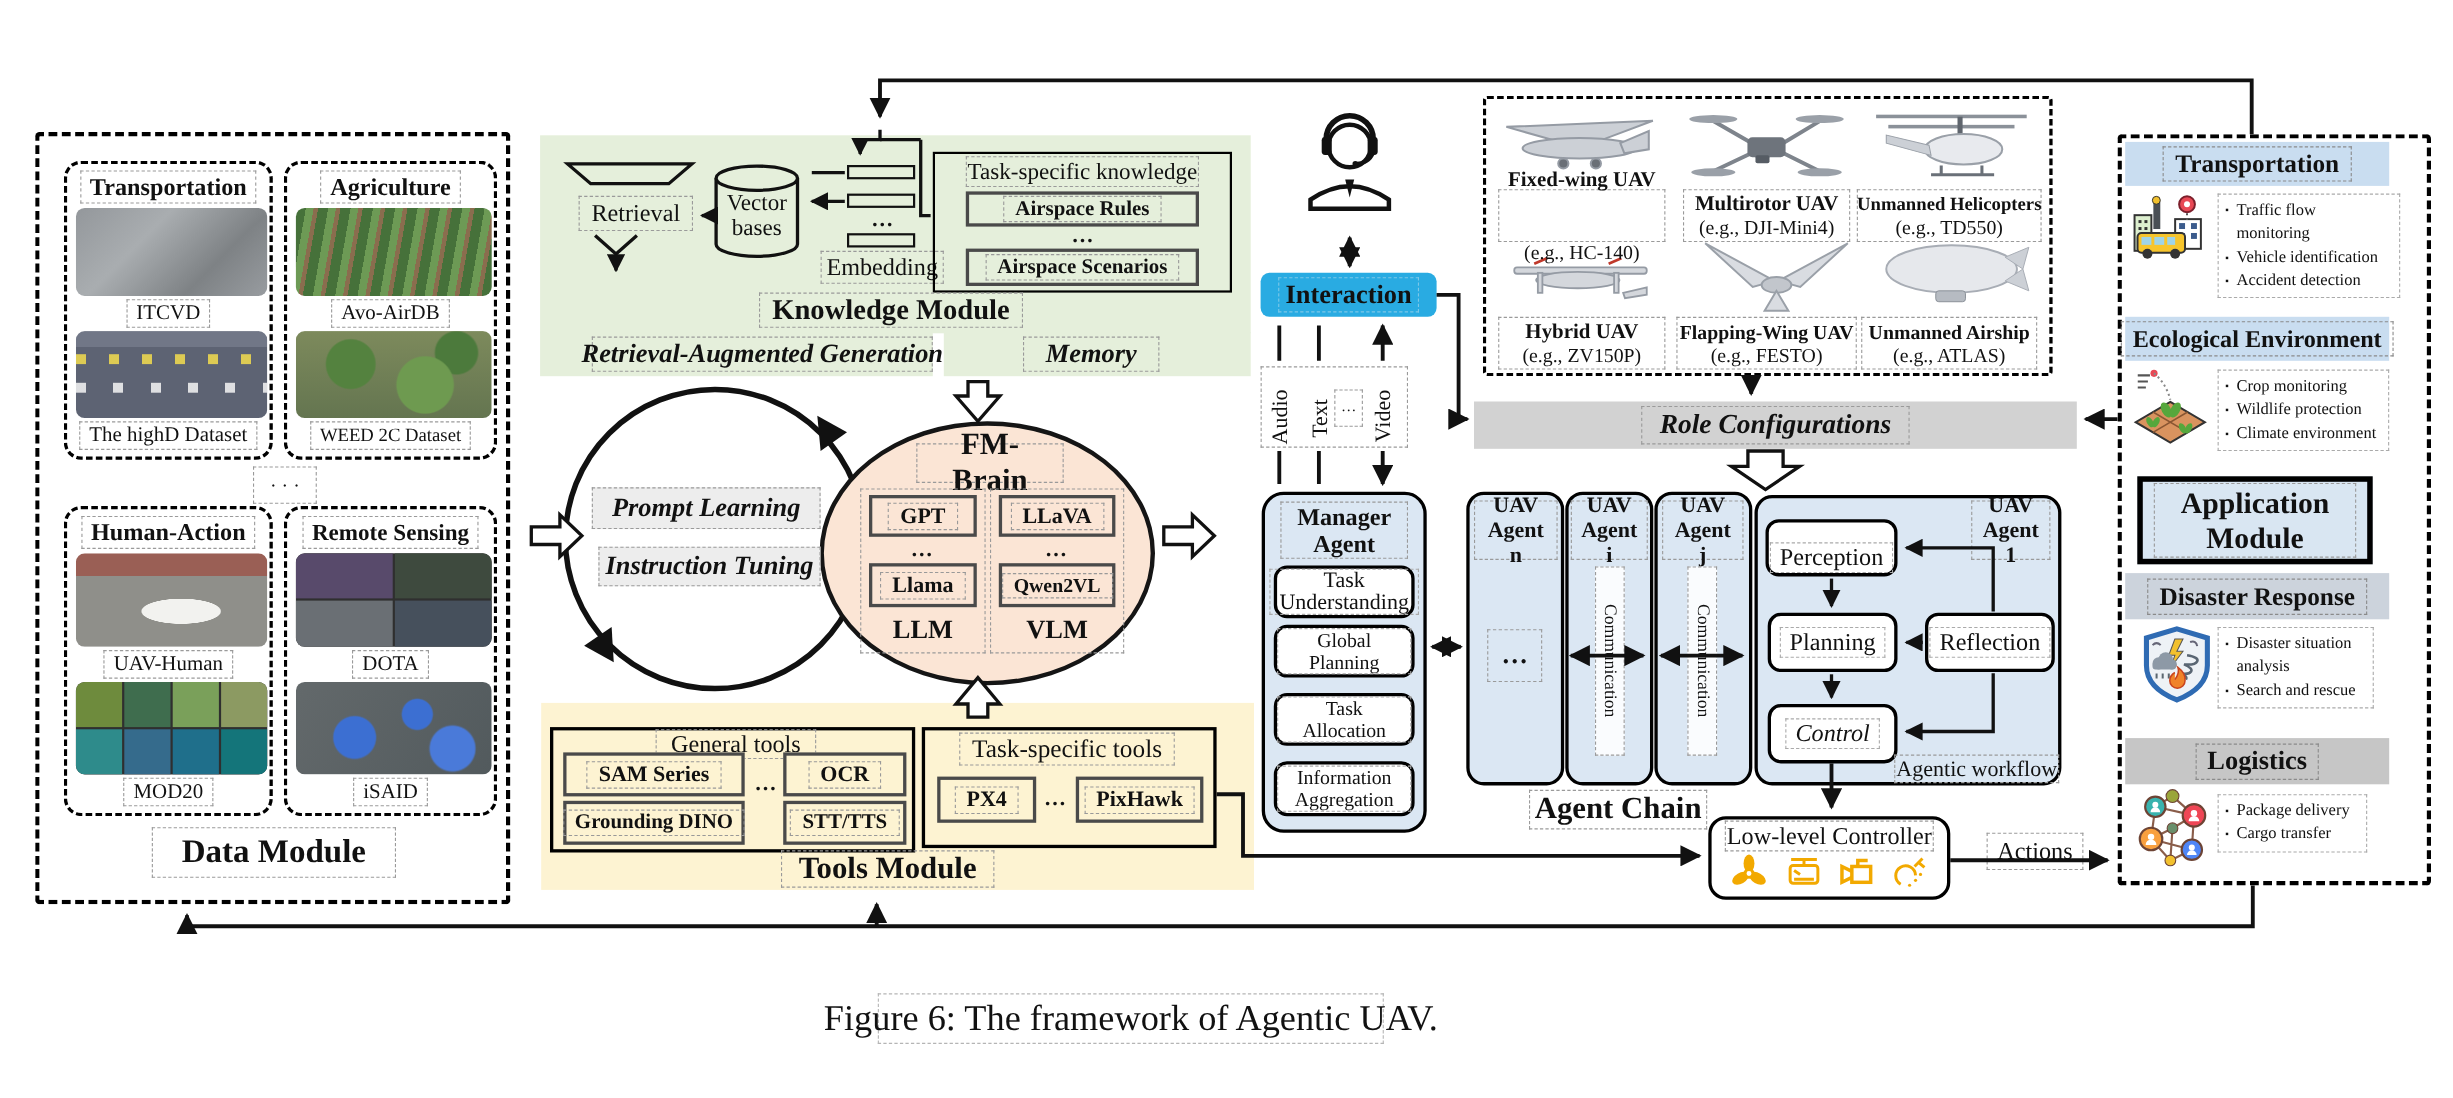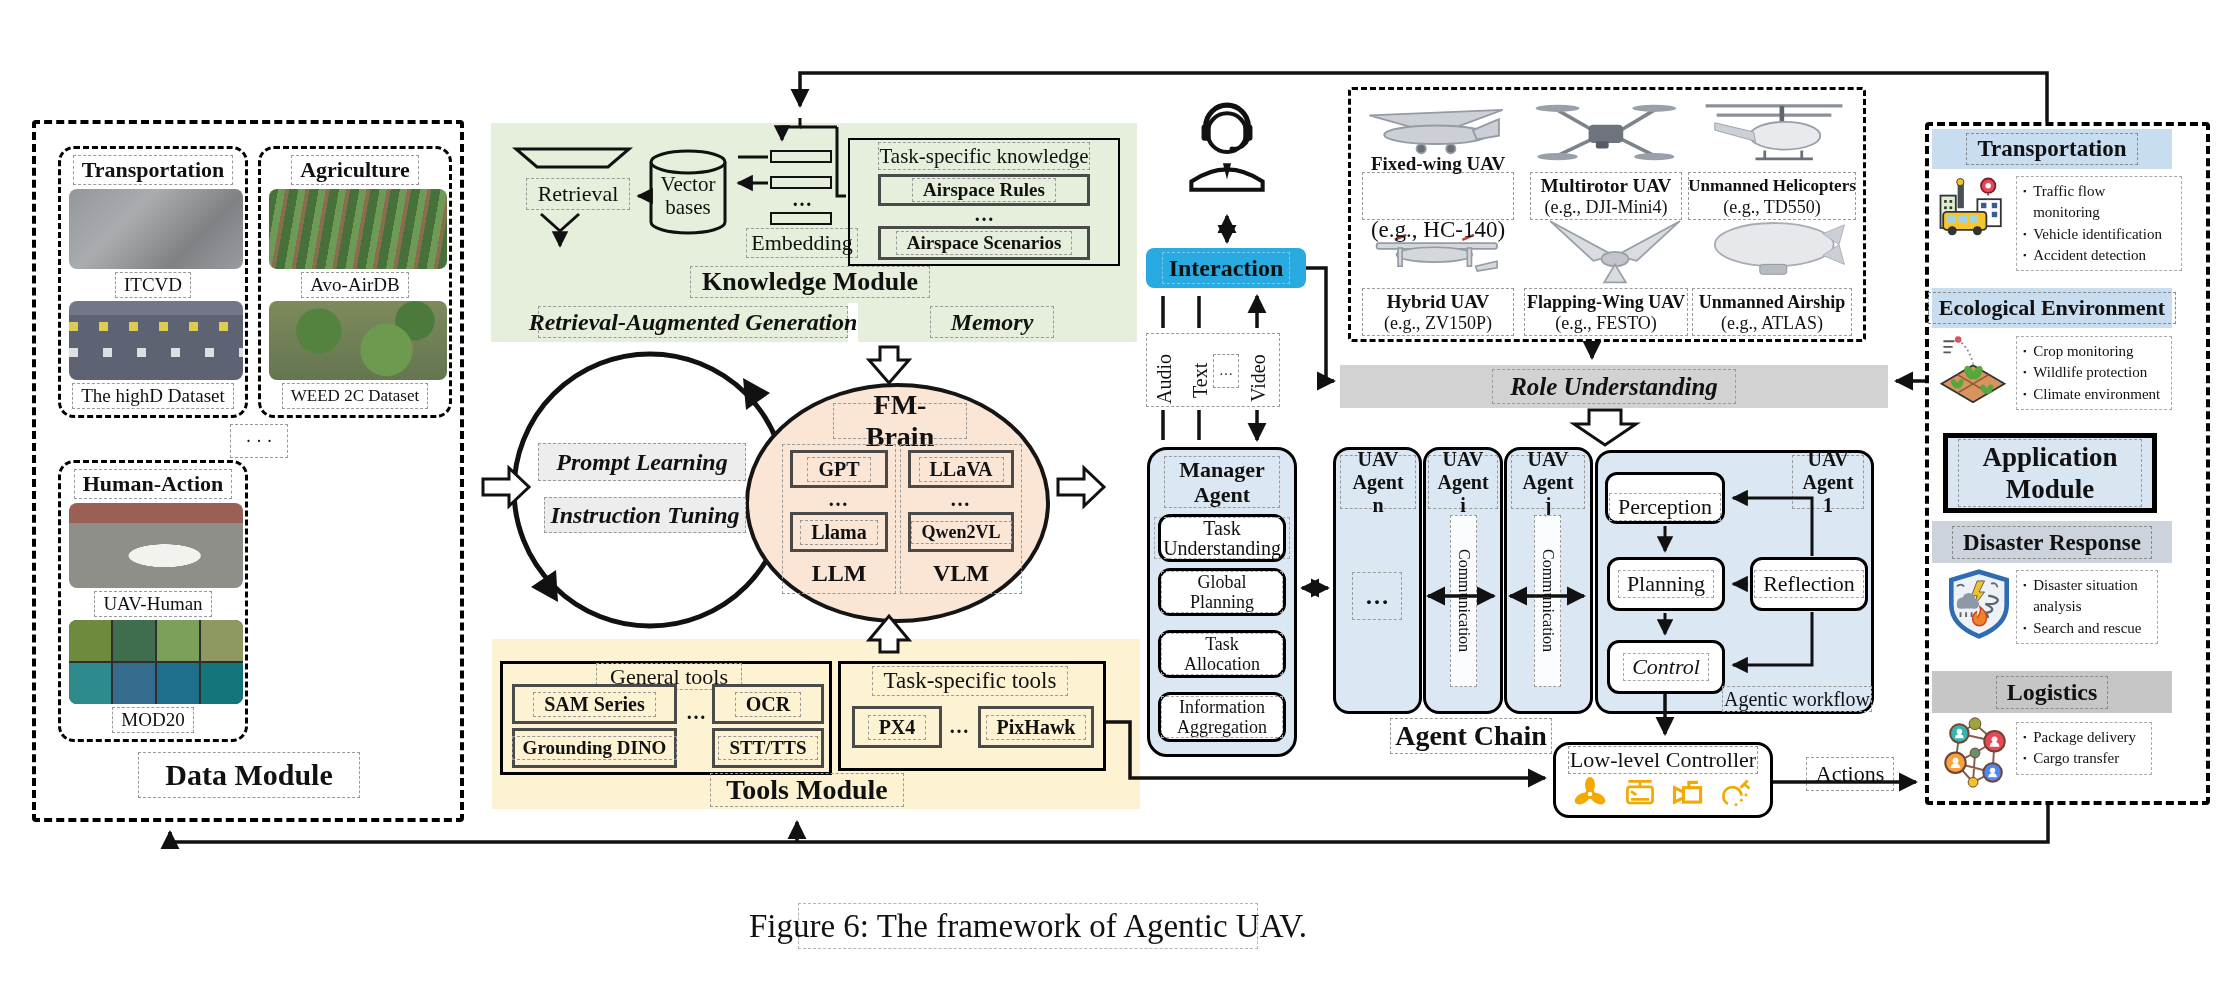--- a/index.html
+++ b/index.html
@@ -127,20 +127,32 @@
         <div style="background:#3f6d4e"></div>
         <div style="background:#7aa05a"></div>
         <div style="background:#8c9a62"></div>
       <div style="background:#2e8b8b"></div>
         <div style="background:#356b8c"></div>
         <div style="background:#1f6f8b"></div>
         <div style="background:#14757a"></div>
     </div>
     <div class="ds-lbl">MOD20</div>
   </div>
+  <div class="a bx gframe col" style="left:258px;top:460px;width:194px;height:282px;">
+    <div class="card-hd" style="font-size:21px;">Remote Sensing</div>
+    <div class="dota" style="width:178px;height:86px;">
+      <div style="background:#584a6b"></div>
+        <div style="background:#3e4a3e"></div>
+      <div style="background:#6a6f74"></div>
+        <div style="background:#46505c"></div>
+    </div>
+    <div class="ds-lbl">DOTA</div>
+    <div class="th th-isaid" style="width:178px;height:86px;"></div>
+    <div class="ds-lbl">iSAID</div>
+  </div>
   <div class="a bx dashbox b" style="left:138px;top:752px;width:222px;height:46px;font-size:30px;">Data Module</div>
 
   <div class="a bx dashbox" style="left:526px;top:178px;width:104px;height:32px;font-size:22px;">Retrieval</div>
   <div class="a bx ctr" style="left:650px;top:168px;width:76px;height:56px;font-size:21px;line-height:1.1;z-index:5;">Vector bases</div>
 
   <div class="a bx" style="left:770px;top:150px;width:62px;height:13px;border:2.5px solid #111;"></div>
   <div class="a bx" style="left:770px;top:176px;width:62px;height:13px;border:2.5px solid #111;"></div>
   <div class="a bx ctr" style="left:782px;top:188px;width:40px;height:22px;font-size:20px;font-weight:bold;">…</div>
   <div class="a bx" style="left:770px;top:212px;width:62px;height:13px;border:2.5px solid #111;"></div>
   <div class="a bx dashbox" style="left:746px;top:228px;width:112px;height:30px;font-size:22px;">Embedding</div>
@@ -269,21 +281,21 @@
     <svg viewBox="0 0 160 80" width="152" height="72">
       <ellipse cx="78" cy="34" rx="66" ry="24" fill="#e6e8ec" stroke="#a8adb5" stroke-width="2"></ellipse>
       <polygon points="132,22 156,12 150,34" fill="#ccd0d6" stroke="#a8adb5"></polygon>
       <polygon points="132,46 156,56 150,34" fill="#ccd0d6" stroke="#a8adb5"></polygon>
       <rect x="62" y="56" width="30" height="11" rx="3" fill="#b6bbc2" stroke="#8b9199"></rect>
       </svg>
   </div>
 
   <div class="a bx dashbox col" style="left:1362px;top:172px;width:152px;height:48px;">
     <span class="b" style="font-size:19px;line-height:22px;">Fixed-wing UAV</span>
-    <span style="font-size:23px;line-height:21px;margin-top:44px;">(e.g., HC-140)</span>
+    <span style="font-size:18px;line-height:21px;margin-top:44px;">(e.g., HC-140)</span>
   </div>
   <div class="a bx dashbox col" style="left:1530px;top:172px;width:152px;height:48px;">
     <span class="b" style="font-size:19px;line-height:22px;">Multirotor UAV</span>
     <span style="font-size:18px;line-height:21px;">(e.g., DJI-Mini4)</span>
   </div>
   <div class="a bx dashbox col" style="left:1688px;top:172px;width:168px;height:48px;">
     <span class="b" style="font-size:17px;line-height:22px;white-space:nowrap;">Unmanned Helicopters</span>
     <span style="font-size:18px;line-height:21px;">(e.g., TD550)</span>
   </div>
   <div class="a bx dashbox col" style="left:1362px;top:288px;width:152px;height:48px;">
@@ -317,21 +329,21 @@
   <div class="a bx dash" style="left:1146px;top:333px;width:134px;height:74px;">
     <span class="a vflip" style="left:6px;top:4px;font-size:20px;height:66px;">Audio</span>
     <span class="a vflip" style="left:42px;top:10px;font-size:20px;height:54px;">Text</span>
     <span class="a dash ctr" style="left:66px;top:20px;width:26px;height:34px;">
       <span style="font-size:14px;">…</span>
       </span>
     <span class="a vflip" style="left:100px;top:6px;font-size:20px;height:62px;">Video</span>
   </div>
 
   <div class="a bx ctr" style="left:1340px;top:365px;width:548px;height:43px;background:var(--role-bg);">
-    <span class="dashbox b i" style="font-size:25px;height:33px;width:230px;">Role Understanding</span>
+    <span class="dashbox b i" style="font-size:25px;height:33px;width:230px;">Role Configurations</span>
   </div>
 
   <div class="a bx agent" style="left:1147px;top:447px;width:150px;height:310px;border-radius:20px;"></div>
   <div class="a z5 dashbox b" style="left:1164px;top:456px;width:116px;height:52px;font-size:22px;line-height:25px;">Manager Agent</div>
   <div class="a z5 wbox" style="left:1158px;top:514px;width:128px;height:48px;">
     <span style="font-size:20px;line-height:20px;">Task Understanding</span>
     </div>
   <div class="a z5 wbox" style="left:1158px;top:568px;width:128px;height:48px;">
     <span style="font-size:18px;line-height:20px;">Global Planning</span>
     </div>

